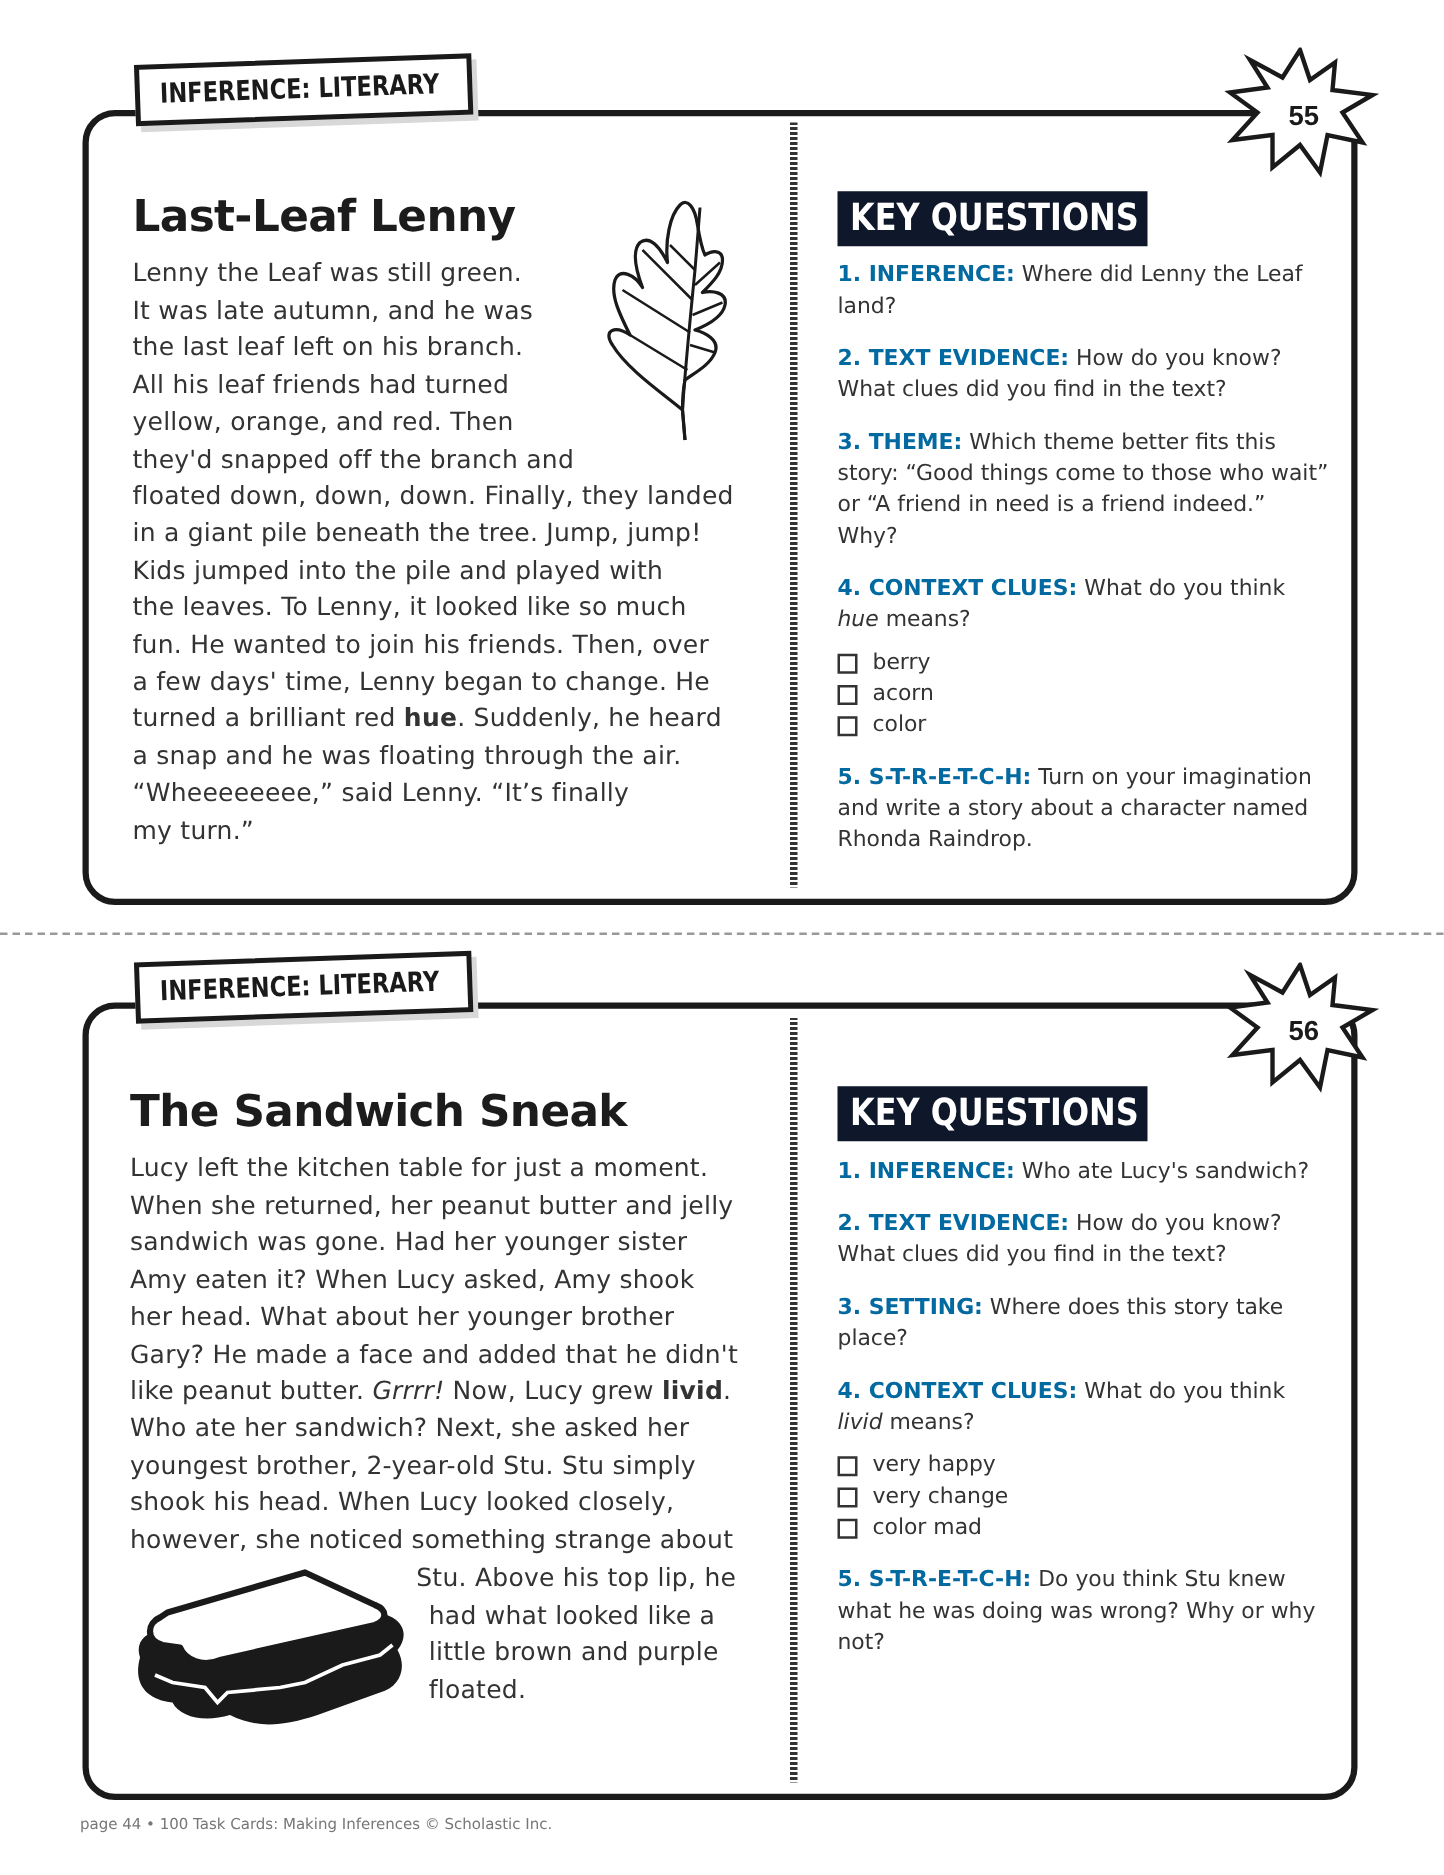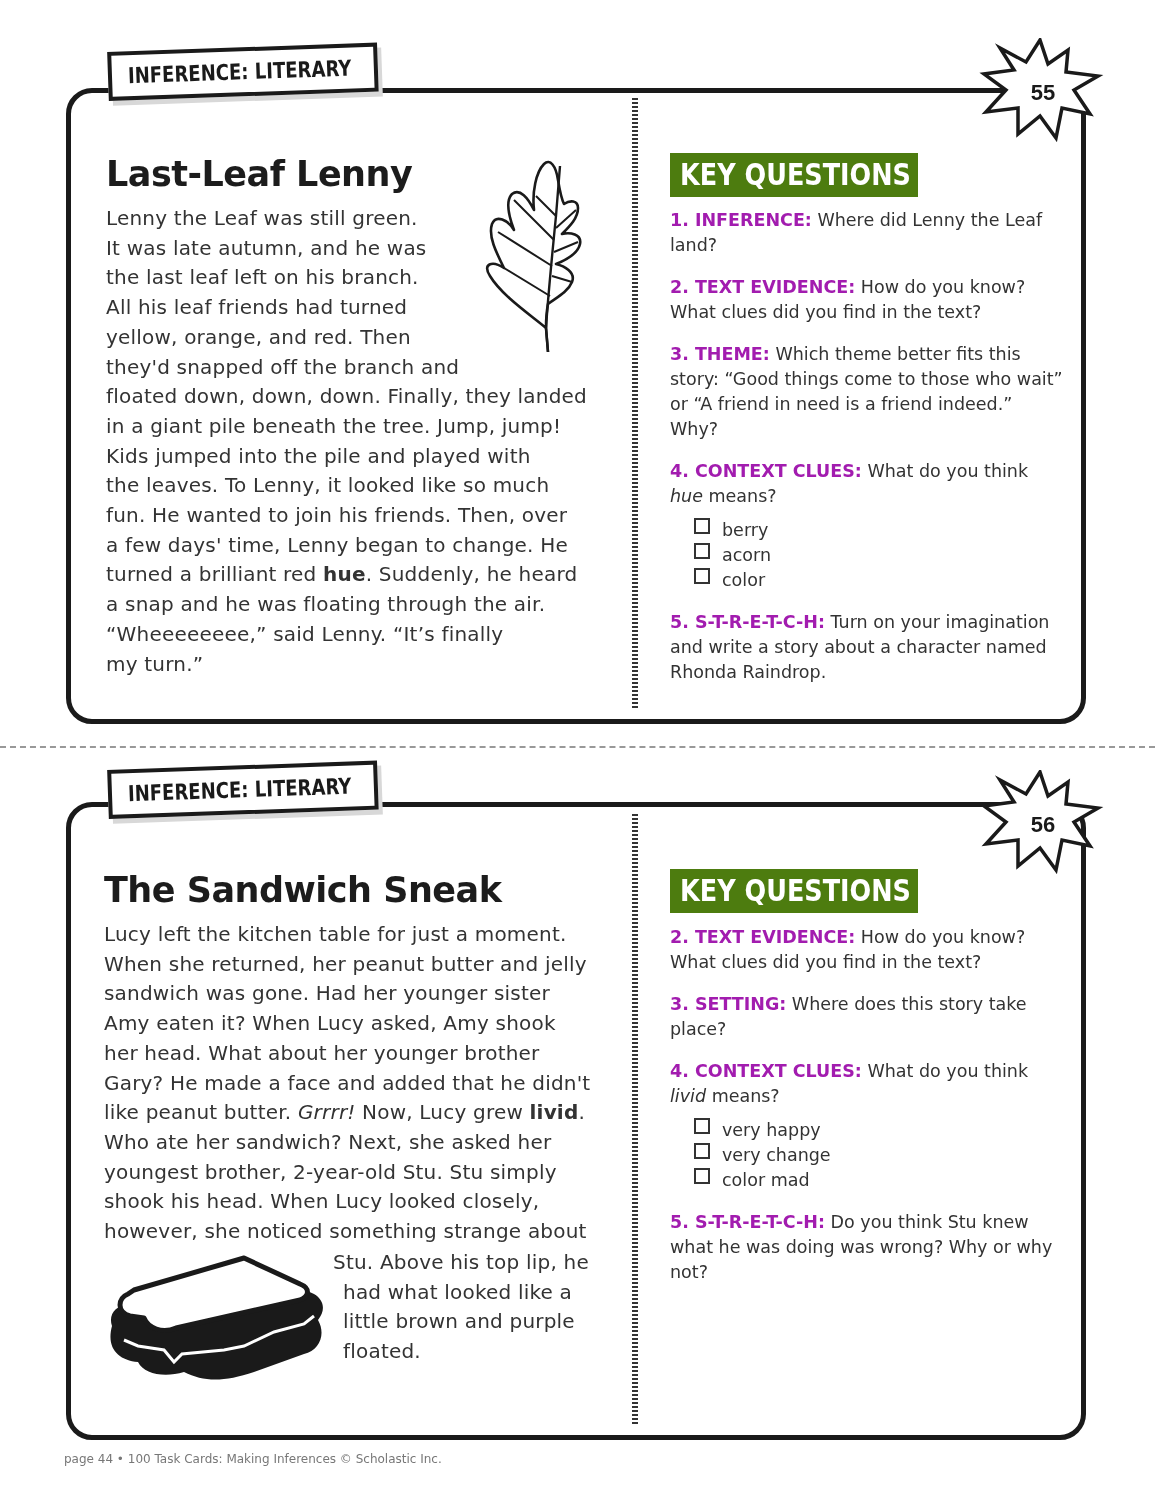--- a/index.html
+++ b/index.html
@@ -18,31 +18,31 @@
   .divider { position:absolute; width:6px; background:repeating-linear-gradient(to bottom, #333 0 2px, transparent 2px 4px); }
   .div1 { left:632px; top:98px; height:612px; }
   .div2 { left:632px; top:814px; height:612px; }
   .title { position:absolute; font-weight:bold; font-size:35px; color:#1c1c1c; font-family:"DejaVu Sans", sans-serif; letter-spacing:-0.5px; }
   .t1 { left:106px; top:154px;text-align:right; }
   .t2 { left:104px; top:870px; }
   .story { position:absolute; font-size:20px; line-height:29.7px; color:#333; white-space:pre-line; font-family:"DejaVu Sans", sans-serif; letter-spacing:0.2px; }
   .s1 { left:106px; top:204px; width:500px; }
   .s2 { left:104px; top:920px; width:500px; }
   .s2b { left:333px; top:1248px; width:270px; }
-  .kq { position:absolute; background:#4d7c0f; color:#fff; font-family:"DejaVu Sans", sans-serif; font-weight:bold; font-size:30px; padding:2px 10px; height:40px; line-height:40px; }
+  .kq { position:absolute; background:#0f172a; color:#fff; font-family:"DejaVu Sans", sans-serif; font-weight:bold; font-size:30px; padding:2px 10px; height:40px; line-height:40px; }
   .kq span { display:inline-block; transform:scaleX(0.85); transform-origin:left center; white-space:nowrap; }
   .kq1 { left:670px; top:153px; width:228px; }
   .kq2 { left:670px; top:869px; width:228px; }
   .questions { position:absolute; left:670px; width:395px; font-size:17.5px; line-height:25px; color:#333; font-family:"DejaVu Sans", sans-serif; }
   .q1 { top:208px; }
   .q2 { top:925px; }
   .q { margin-bottom:17px; }
-  .q b { color:#a21caf; }
+  .q b { color:#0369a1; }
   .opts { margin-top:-8px; margin-bottom:17px; }
-  .opt { display:flex; align-items:flex-start; height:25px;margin-left:24px; }
+  .opt { display:flex; align-items:center; height:25px; }
   .box { width:16px; height:16px; border:2px solid #333; margin-right:12px; box-sizing:border-box; }
   .dash { position:absolute; left:0; top:746px; width:1155px; border-top:2px dashed #999; }
   .footer { position:absolute; left:64px; top:1452px; font-size:12px; color:#777; font-family:"DejaVu Sans", sans-serif; }
   .leaf { position:absolute; left:478px; top:156px; }
   .sandwich { position:absolute; left:104px; top:1254px; }
 </style>
 </head>
 <body>
 
 <div class="card card1"></div>
@@ -132,20 +132,21 @@
 <span style="padding-left:10px">floated.</span></div>
 
 <svg class="sandwich" width="222" height="130" viewBox="0 0 222 130">
   <path d="M8,72 C4,60 12,52 24,50 L140,8 L210,40 C220,46 222,56 214,66 C222,80 216,96 200,100 L150,118 C120,128 100,128 80,118 C60,124 40,120 34,108 C14,106 2,94 8,72 Z" fill="#1a1a1a"></path>
   <path d="M20,86 L34,92 L60,96 L70,108 L78,100 L120,96 L140,92 L170,78 L200,70 L210,62" fill="none" stroke="#fff" stroke-width="3"></path>
   <path d="M24,40 C14,44 12,58 26,62 L40,64 C44,74 58,80 72,74 L196,46 C206,42 206,34 196,30 L140,4 L30,36 Z" fill="#fff" stroke="#1a1a1a" stroke-width="5" stroke-linejoin="round"></path>
 </svg>
 
 <div class="kq kq2"><span>KEY QUESTIONS</span></div>
 <div class="questions q2">
+  <div class="q"><b>1. INFERENCE:</b><span> Who ate Lucy's sandwich?</span></div>
   <div class="q"><b>2. TEXT EVIDENCE:</b><span> How do you know? What clues did you find in the text?</span></div>
   <div class="q"><b>3. SETTING:</b><span> Where does this story take place?</span></div>
   <div class="q"><b>4. CONTEXT CLUES:</b><span> What do you think </span><br><i>livid</i><span> means?</span></div>
   <div class="opts">
     <div class="opt">
         <div class="box"></div>
         <span>very happy</span>
       </div>
     <div class="opt">
         <div class="box"></div>

